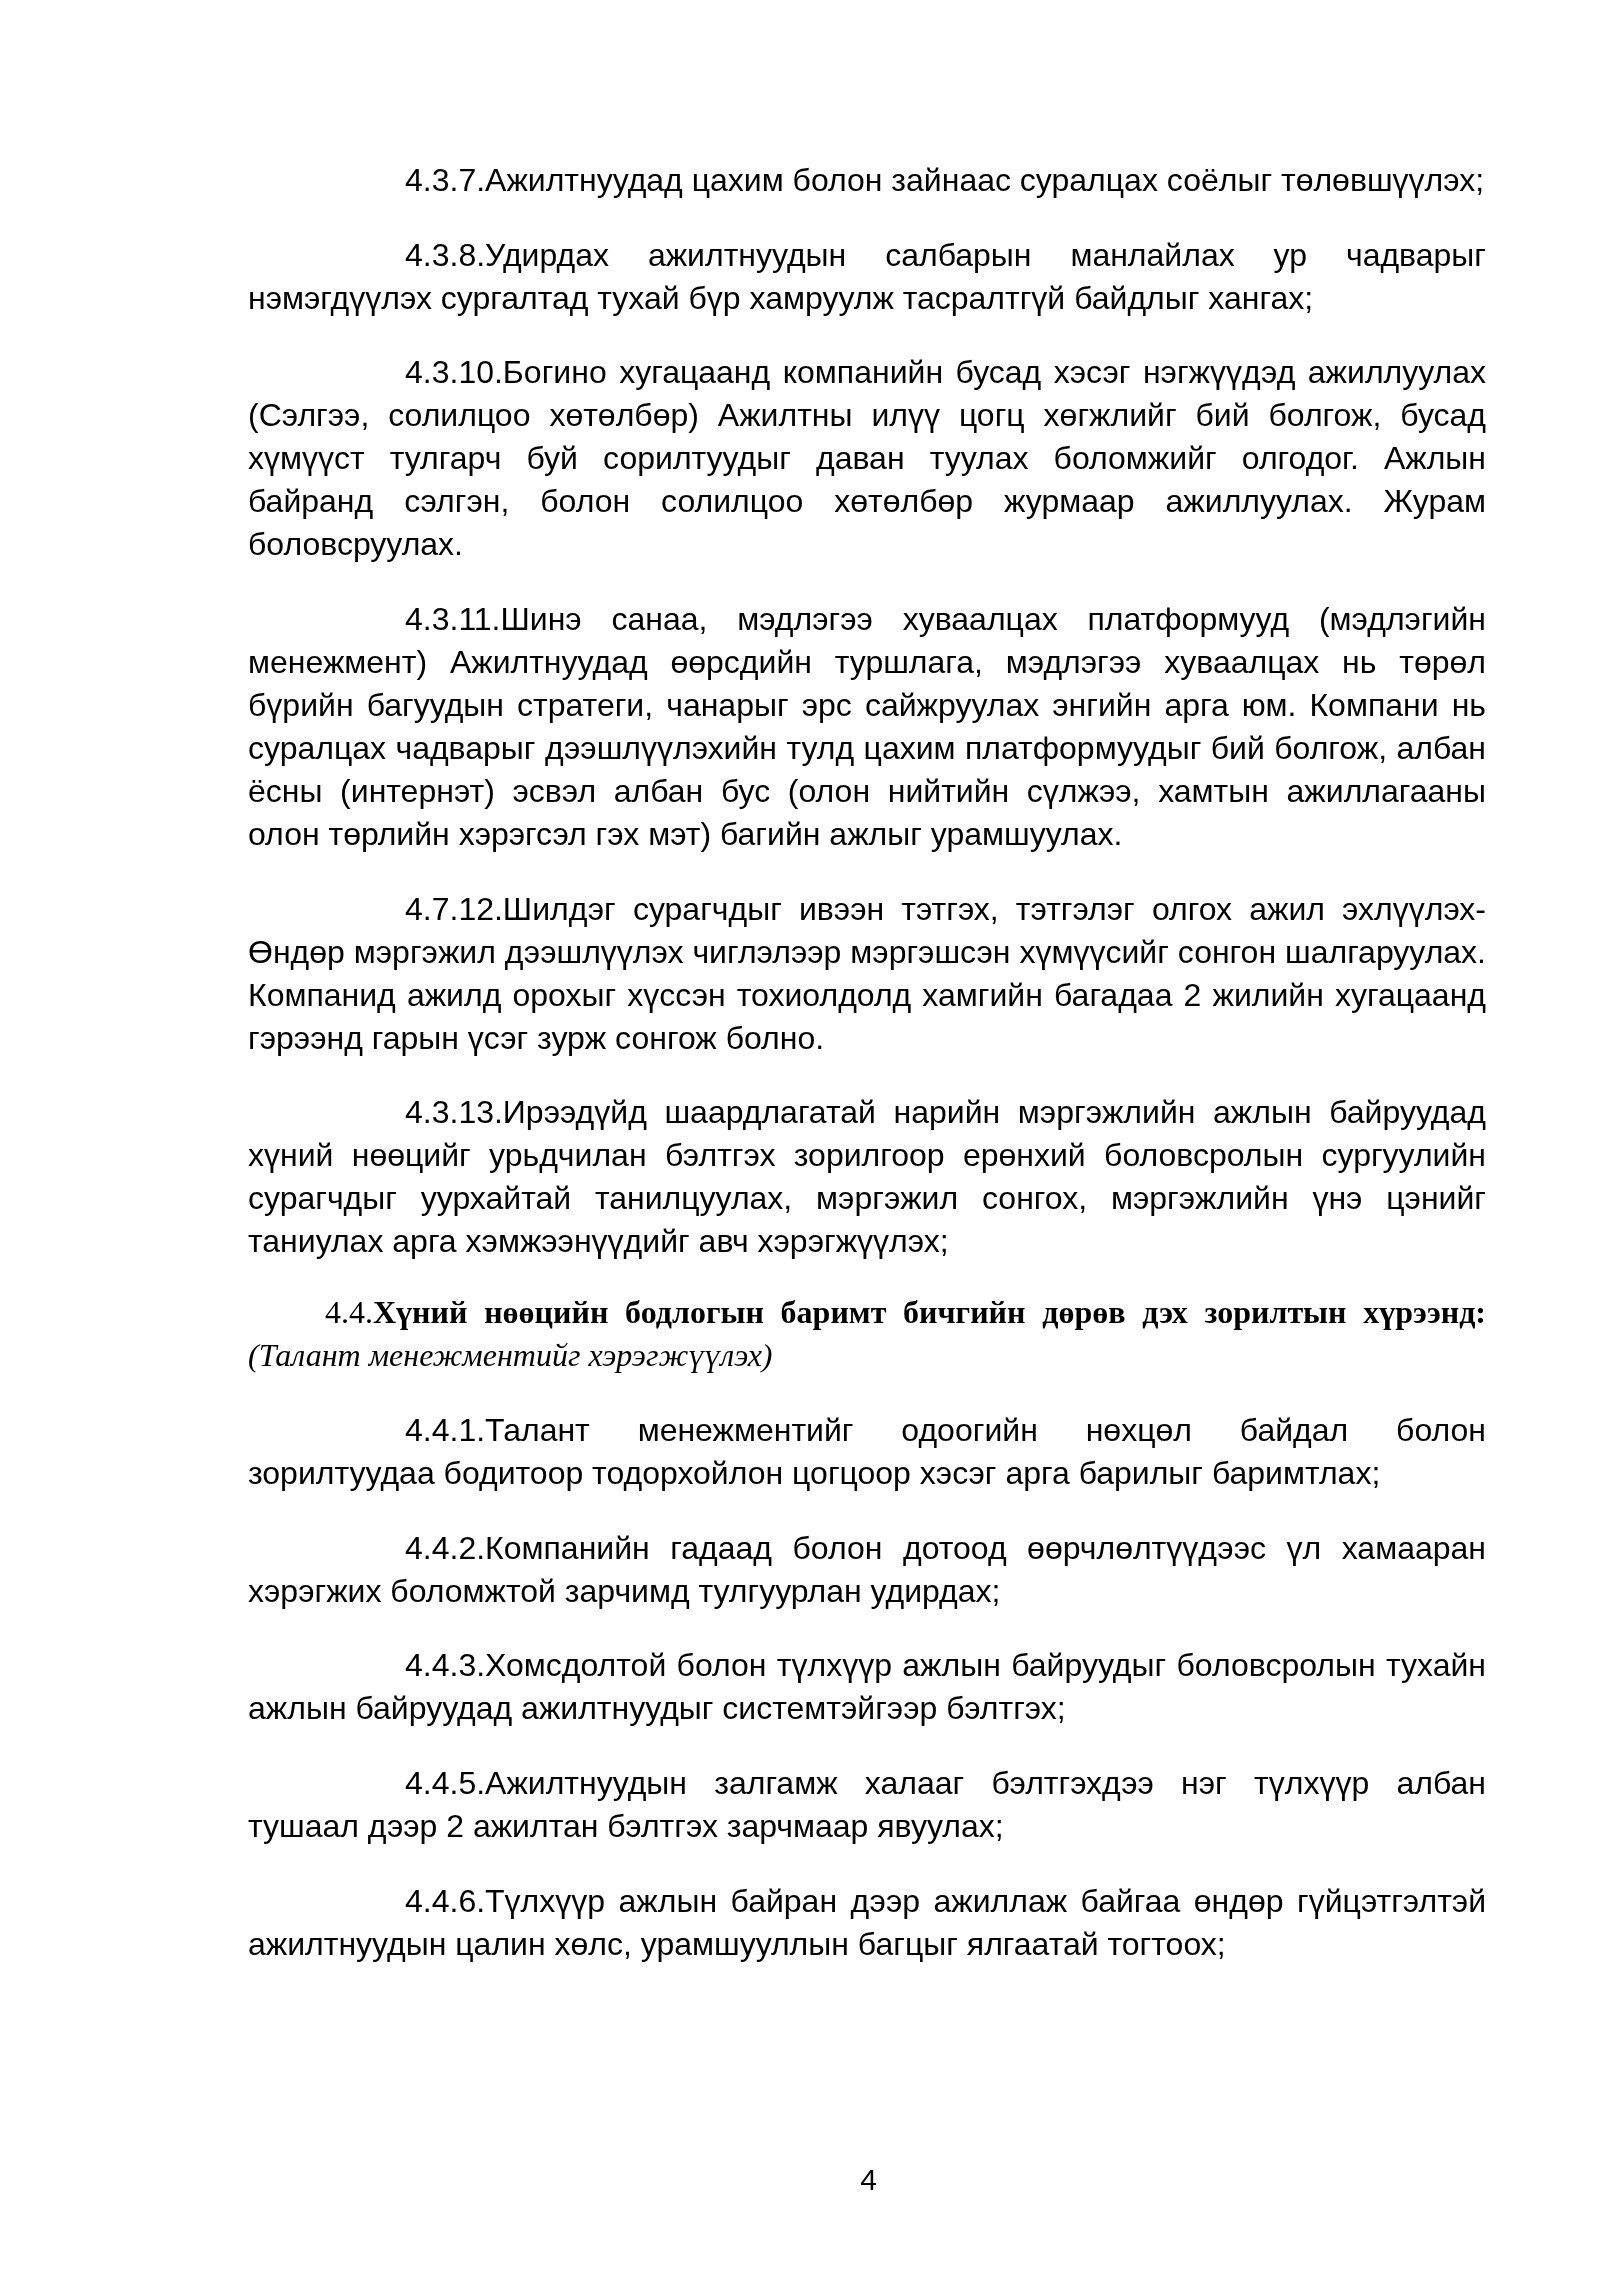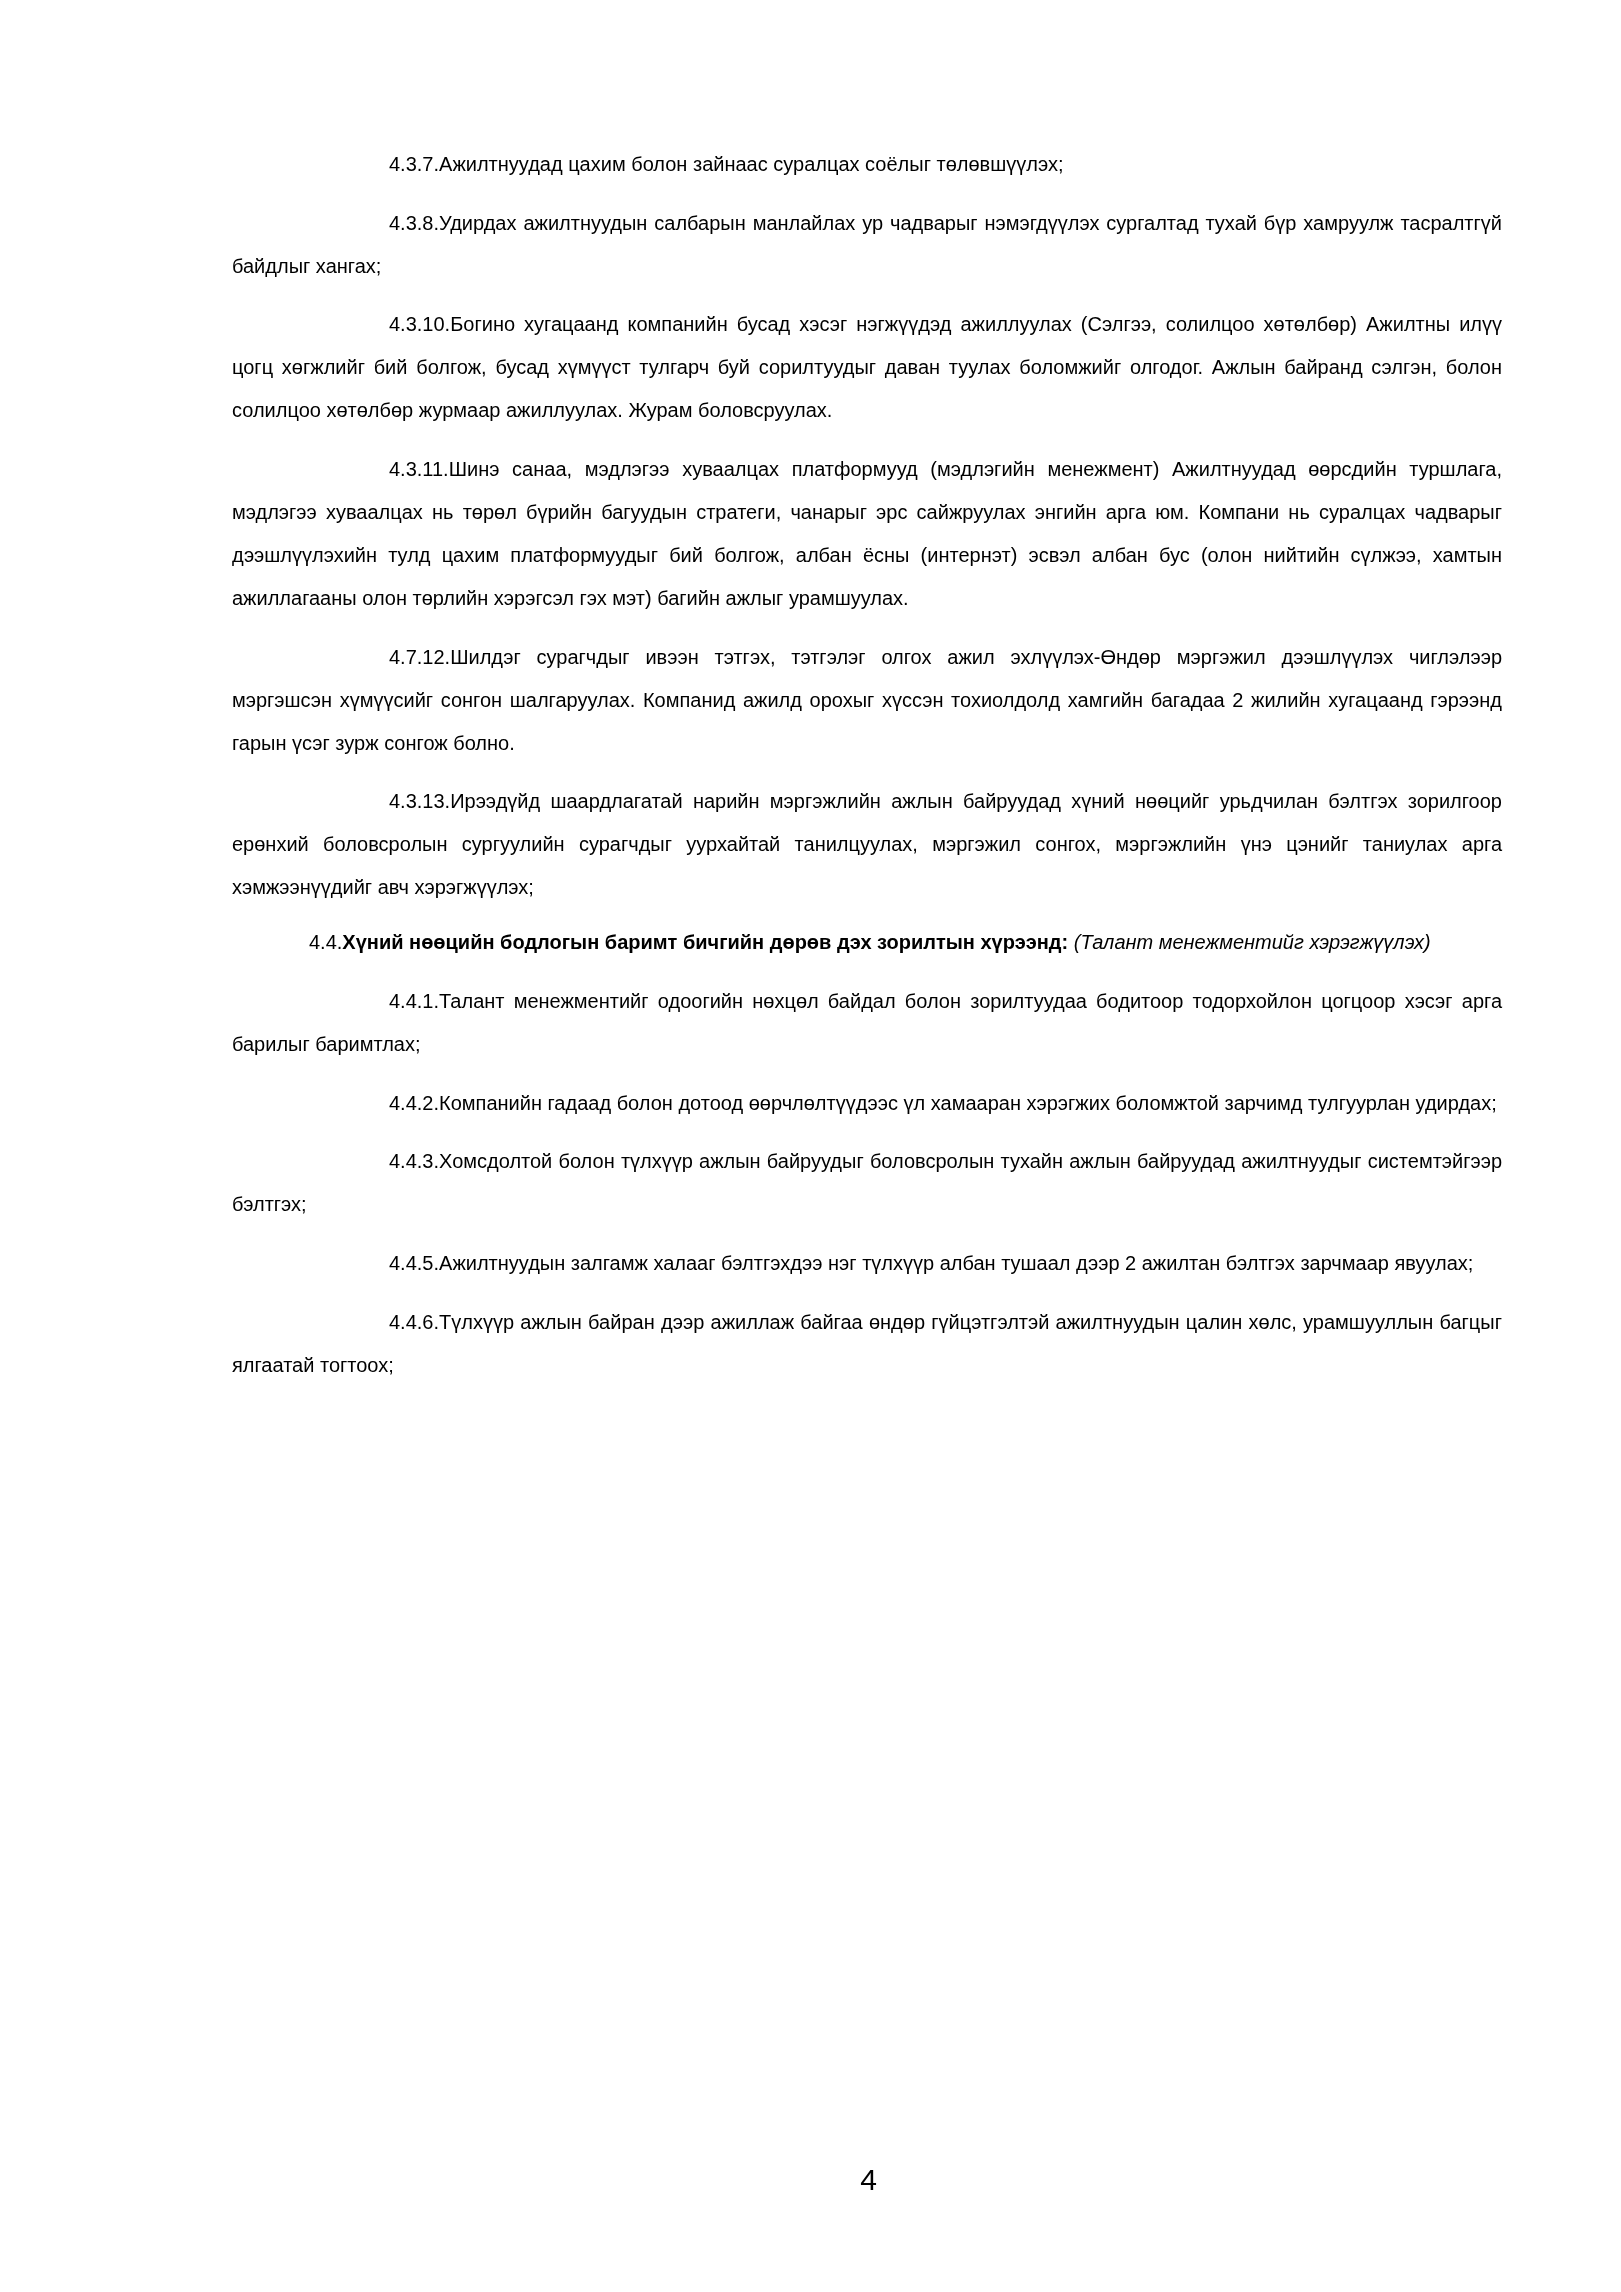--- a/index.html
+++ b/index.html
@@ -23,31 +23,32 @@
       height: 2293px;
       background: #ffffff;
     }
     .content {
       position: absolute;
       left: 232px;
       top: 143px;
       width: 1270px;
     }
     .para {
-      margin: 0;
-      font-size: 20px;
+      margin: 16px;
+      font-size: 32px;
       line-height: 43px;
       text-align: justify;
       text-indent: 157px;
       padding-top: 15.7px;
     }
     .para.first { padding-top: 0; }
     .para.heading {
       text-indent: 77px;
       padding-top: 11.8px;
+      font-family: Liberation Serif, serif;
     }
     .bold { font-weight: bold; }
     .italic { font-style: italic; }
     .page-number {
       position: absolute;
       left: 0;
       width: 1621px;
       top: 2160px;
       text-align: center;
       font-size: 30px;

